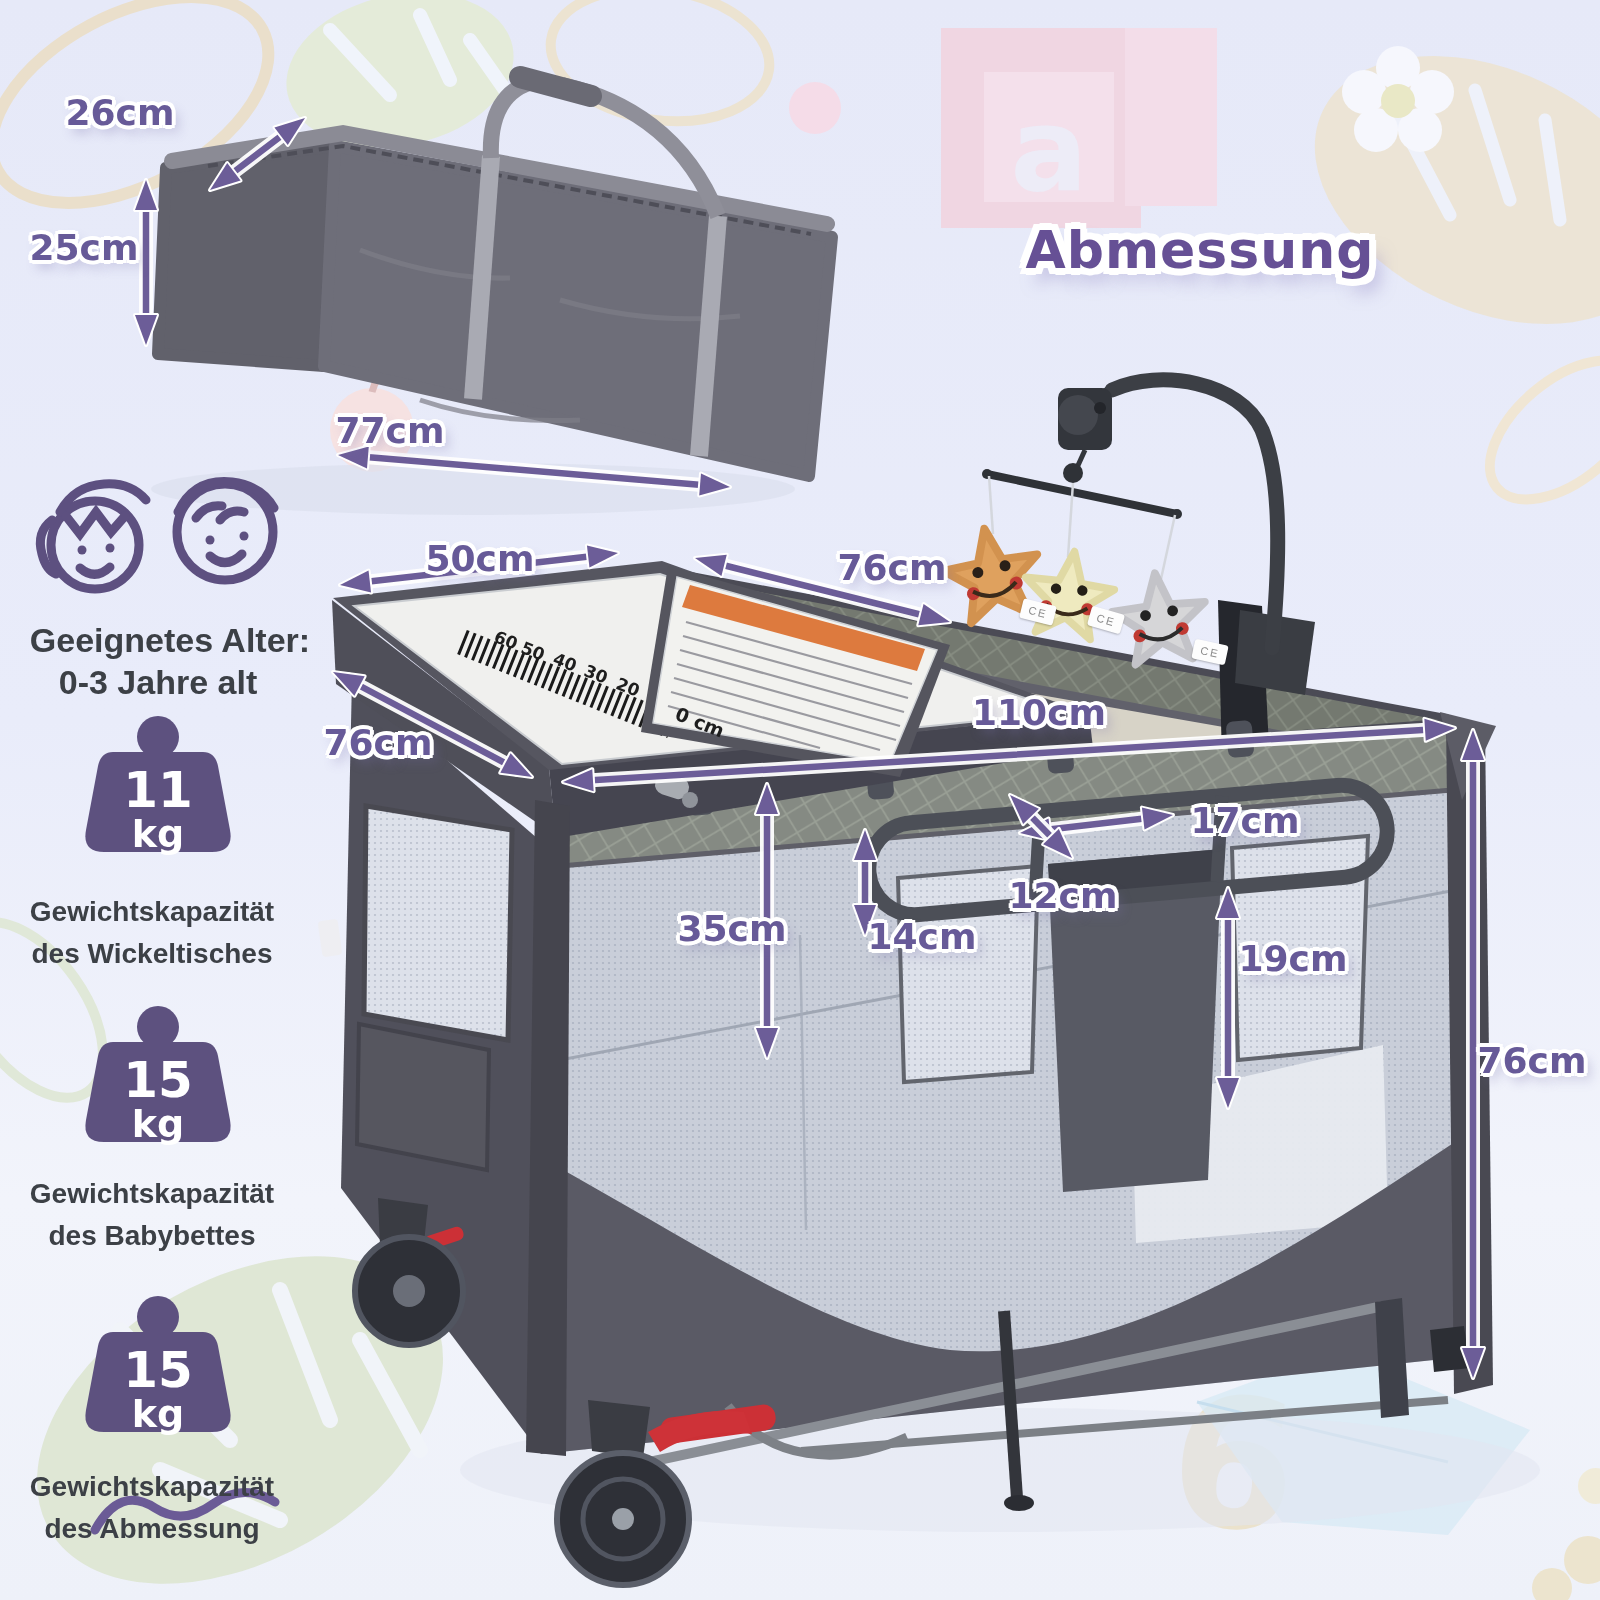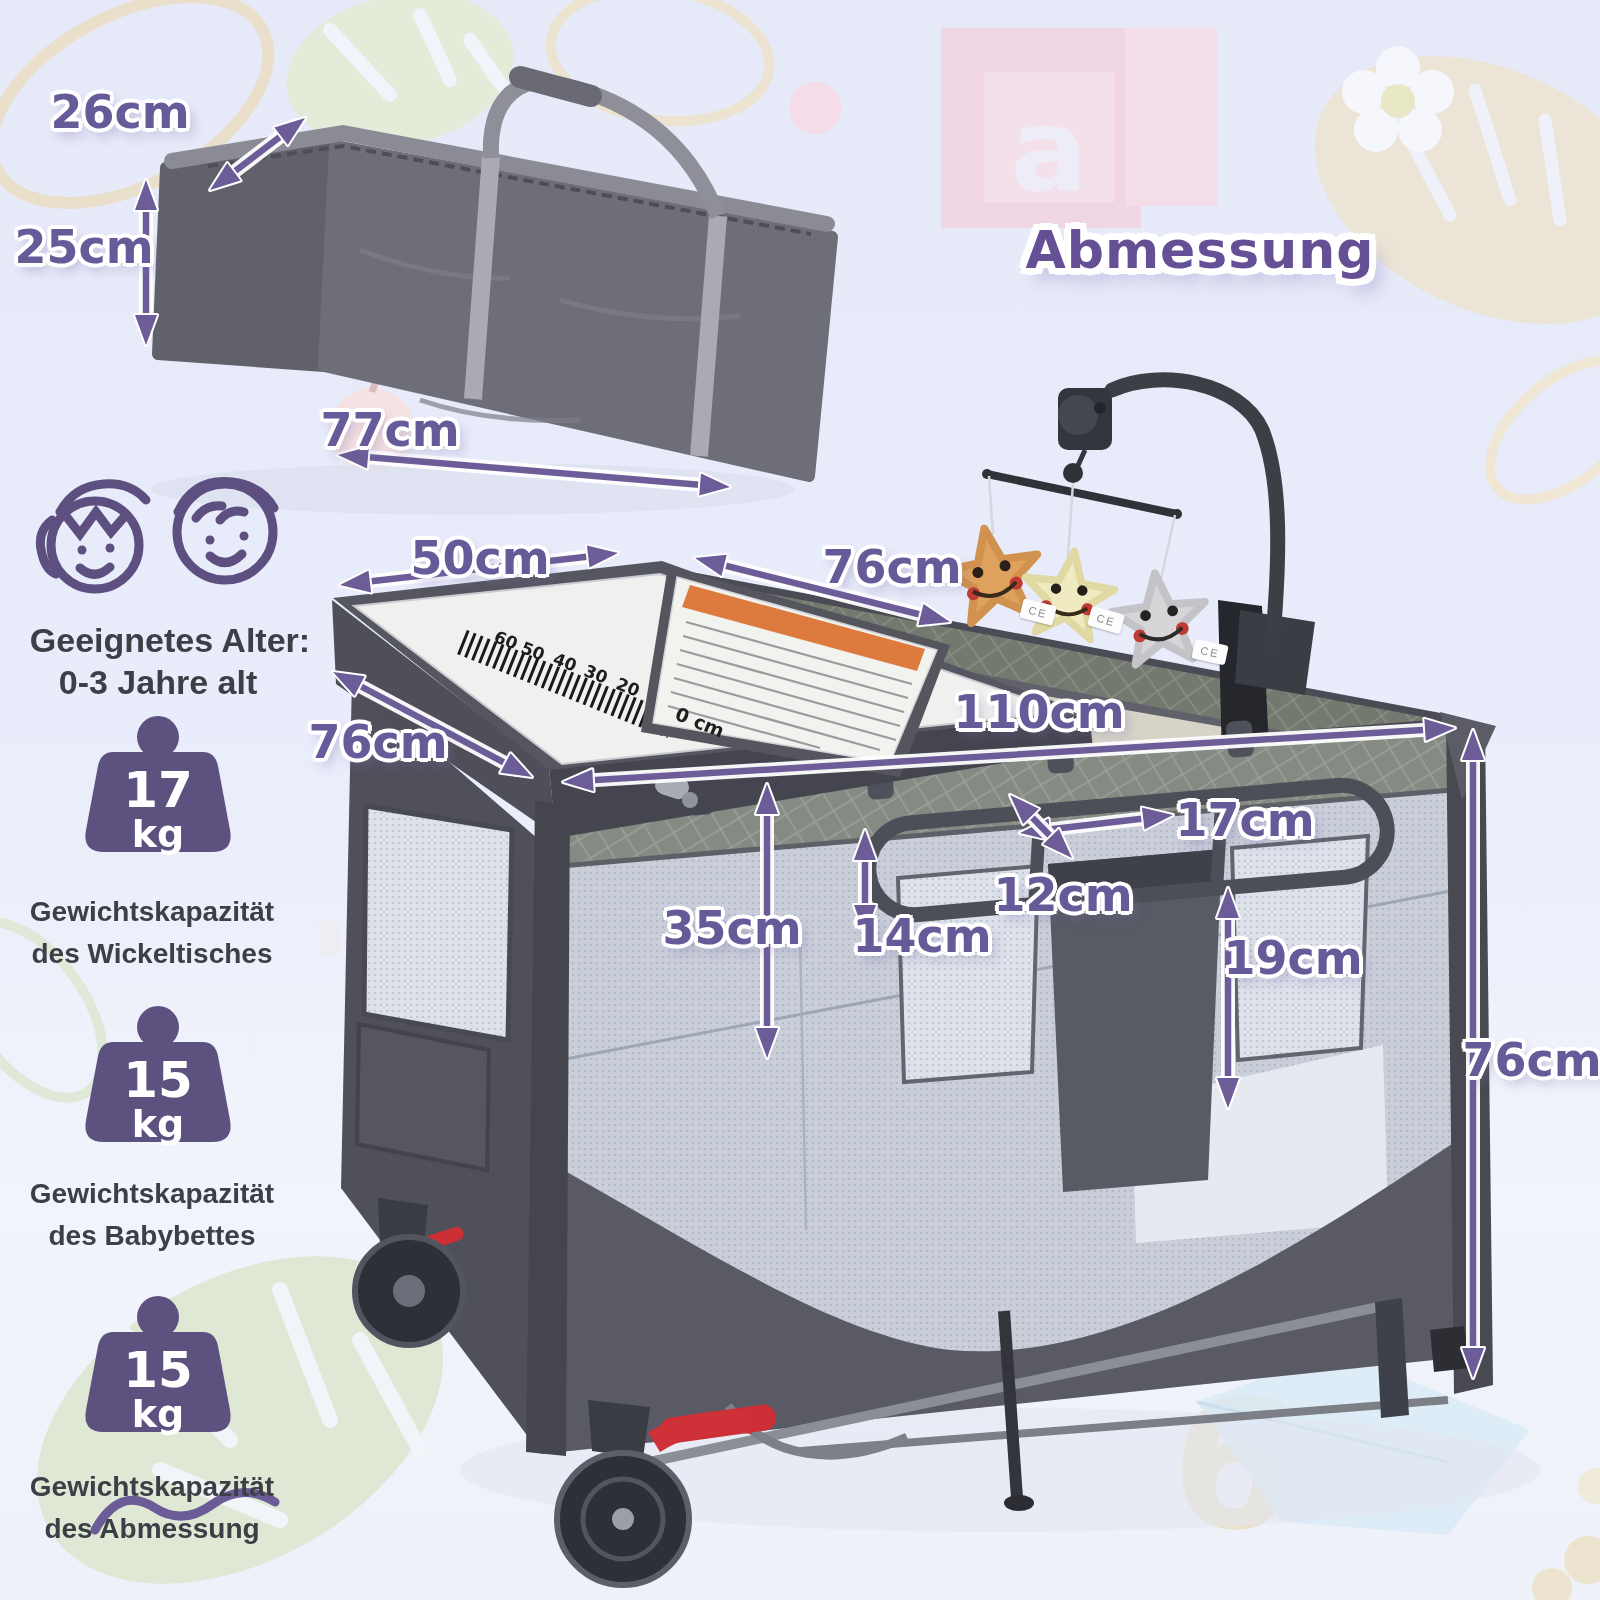--- a/index.html
+++ b/index.html
@@ -1,21 +1,21 @@
 <!DOCTYPE html>
 <html><head>
 <meta charset="utf-8">
 <style>
   html,body{margin:0;padding:0;background:#dfe2f2;}
   .stage{position:relative;width:1600px;height:1600px;overflow:hidden;
          background:linear-gradient(180deg,#e6e9f8 0%,#e9ecfa 45%,#f2f4fb 75%,#eef1f9 100%);
          font-family:"DejaVu Sans",sans-serif;}
   .art{position:absolute;left:0;top:0;width:1600px;height:1600px;}
   .txt{position:absolute;transform:translate(-50%,-50%);white-space:nowrap;}
-  .dim{font-weight:bold;font-size:46px;color:#675a98;
+  .dim{font-weight:bold;font-size:36px;color:#675a98;
        text-shadow:-3px -3px 0 #fff,3px -3px 0 #fff,-3px 3px 0 #fff,3px 3px 0 #fff,
                    0 -4px 0 #fff,0 4px 0 #fff,-4px 0 0 #fff,4px 0 0 #fff,
                    5px 7px 12px rgba(120,110,170,.45);}
   .title{font-weight:bold;font-size:52px;letter-spacing:1px;color:#665095;
        text-shadow:-6px -6px 0 #fff,6px -6px 0 #fff,-6px 6px 0 #fff,6px 6px 0 #fff,
                    0 -7px 0 #fff,0 7px 0 #fff,-7px 0 0 #fff,7px 0 0 #fff,
                    10px 14px 16px rgba(145,135,195,.5);}
   .badge-letter{font-weight:bold;font-size:115px;color:rgba(236,236,248,.95);}
   .cap{font-family:"Liberation Sans",sans-serif;font-weight:bold;font-size:28px;color:#3c4046;}
   .age{font-family:"Liberation Sans",sans-serif;font-weight:bold;font-size:34px;color:#3c4046;}
@@ -368,21 +368,21 @@
 <div class="txt dim" style="left:1245px;top:820px;">17cm</div>
 <div class="txt dim" style="left:1063px;top:895px;">12cm</div>
 <div class="txt dim" style="left:922px;top:936px;">14cm</div>
 <div class="txt dim" style="left:1293px;top:958px;">19cm</div>
 <div class="txt dim" style="left:732px;top:928px;">35cm</div>
 <div class="txt dim" style="left:1532px;top:1060px;">76cm</div>
 
 <div class="txt age" style="left:158px;top:640px;margin-left:12px;">Geeignetes Alter:</div>
 <div class="txt age" style="left:158px;top:682px;">0-3 Jahre alt</div>
 
-<div class="txt wval" style="left:158px;top:790px;">17</div>
+<div class="txt wval" style="left:158px;top:790px;">11</div>
 <div class="txt wunit" style="left:158px;top:834px;">kg</div>
 <div class="txt cap" style="left:152px;top:912px;">Gewichtskapazität</div>
 <div class="txt cap" style="left:152px;top:954px;">des Wickeltisches</div>
 
 <div class="txt wval" style="left:158px;top:1080px;">15</div>
 <div class="txt wunit" style="left:158px;top:1124px;">kg</div>
 <div class="txt cap" style="left:152px;top:1194px;">Gewichtskapazität</div>
 <div class="txt cap" style="left:152px;top:1236px;">des Babybettes</div>
 
 <div class="txt wval" style="left:158px;top:1370px;">15</div>

